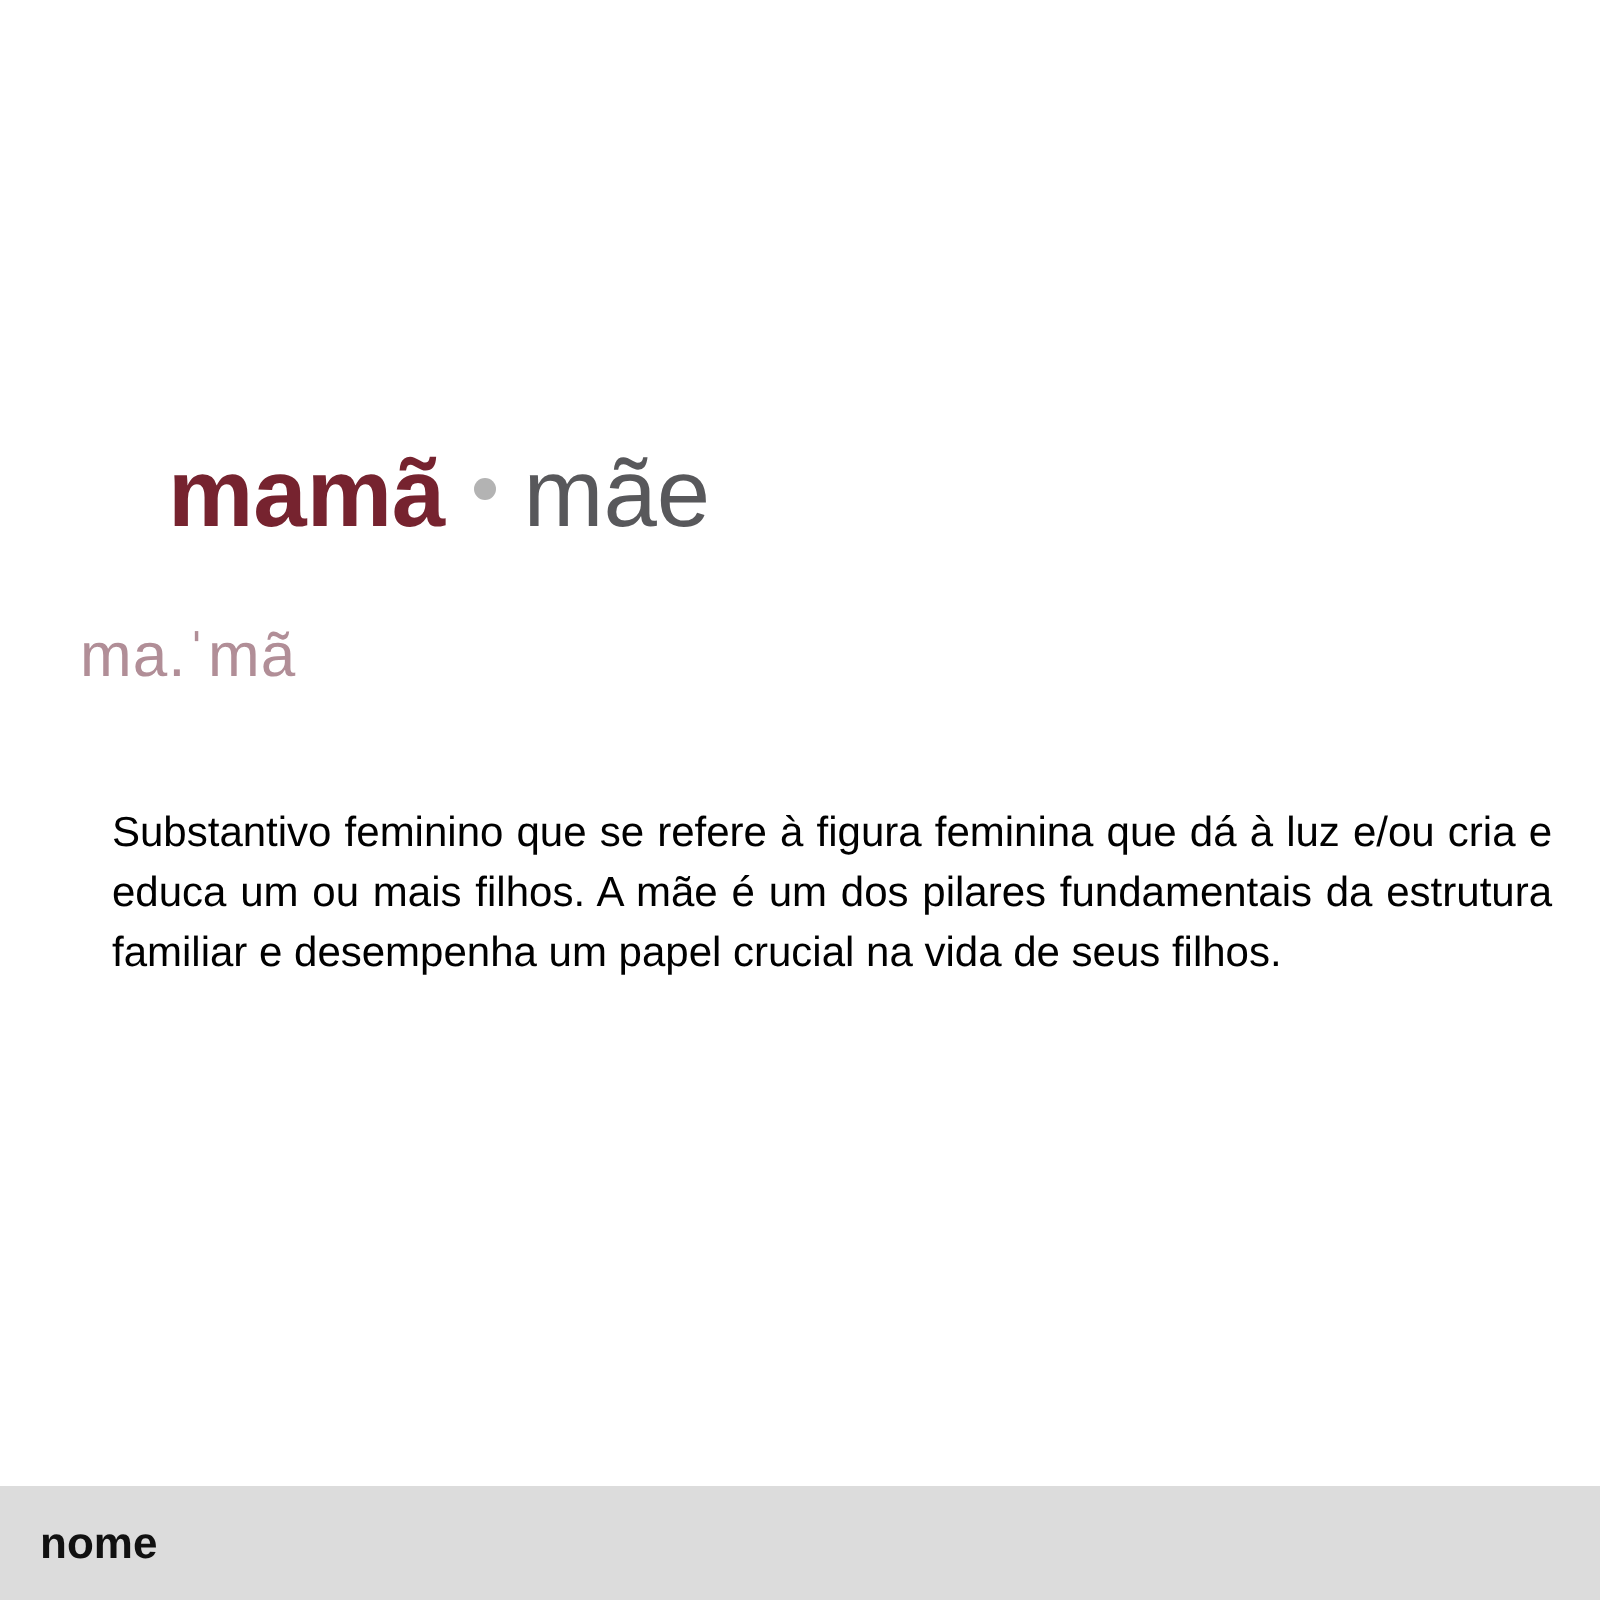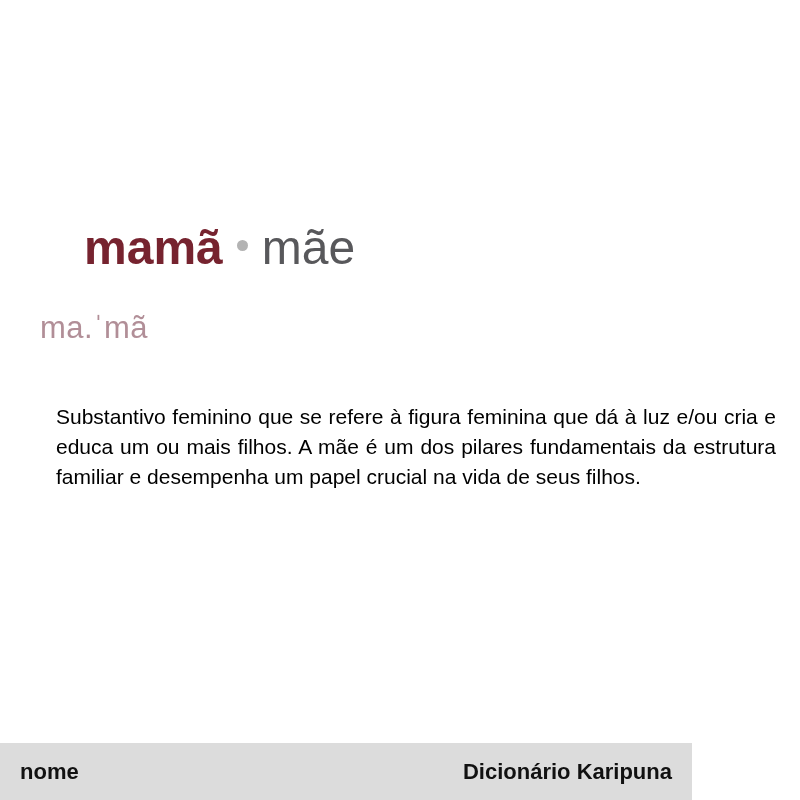--- a/index.html
+++ b/index.html
@@ -60,21 +60,21 @@
     font-size: 21px;
     line-height: 30px;
     color: #000000;
     text-align: justify;
     margin-left: 16px;
   }
   .footer-bar {
     position: absolute;
     left: 0;
     bottom: 0;
-    width: 692px;
+    width: 800px;
     height: 57px;
     background: #dcdcdc;
     display: flex;
     align-items: center;
     justify-content: space-between;
     padding: 0 20px;
   }
   .footer-bar .pos-label,
   .footer-bar .dict-name {
     font-size: 22px;
@@ -90,16 +90,15 @@
   <div class="headline">
     <span class="headword">mamã</span><span class="sep-dot"></span><span class="translation">mãe</span>
   </div>
 
   <div class="pronunciation">ma.ˈmã</div>
 
   <p class="definition">Substantivo feminino que se refere à figura feminina que dá à luz e/ou cria e educa um ou mais filhos. A mãe é um dos pilares fundamentais da estrutura familiar e desempenha um papel crucial na vida de seus filhos.</p>
 
   <div class="footer-bar">
     <span class="pos-label">nome</span>
-    <span class="dict-name">Dicionário Karipuna</span>
   </div>
 
 </div>
 
 </body></html>

